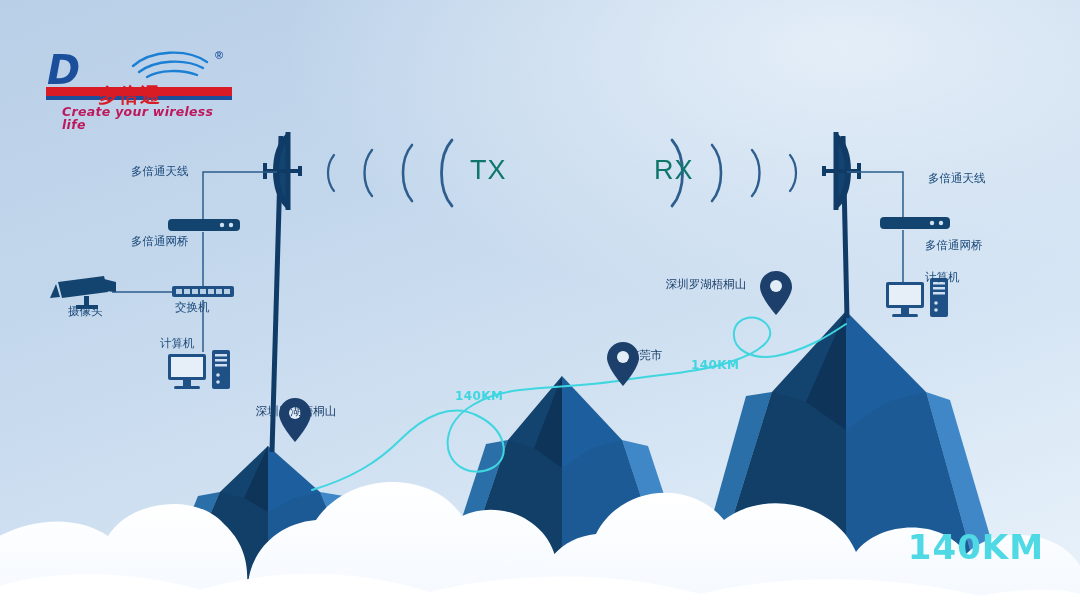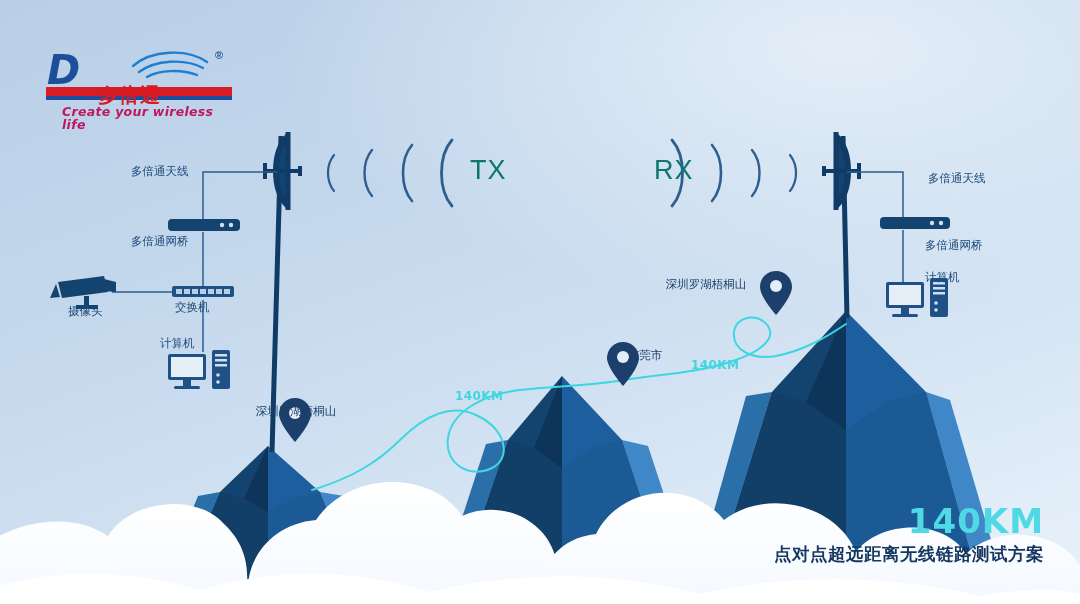--- a/index.html
+++ b/index.html
@@ -343,16 +343,15 @@
 
   <div class="pin-lbl" style="left:296px; top:406px; transform:translateX(-50%);">深圳罗湖梧桐山</div>
   <div class="pin-lbl" style="left:608px; top:350px; transform:translateX(-50%);margin-left:37px;">东莞市</div>
   <div class="pin-lbl" style="left:706px; top:279px; transform:translateX(-50%);text-align:center;">深圳罗湖梧桐山</div>
 
   <div class="km-lbl" style="left:455px; top:390px;">140KM</div>
   <div class="km-lbl" style="left:691px; top:359px;">140KM</div>
 
   <div id="title-block">
     <div class="km">140KM</div>
-    <div class="sub">点对点超远距离无线链路测试方案</div>
   </div>
 
 </div>
 
 </body></html>

